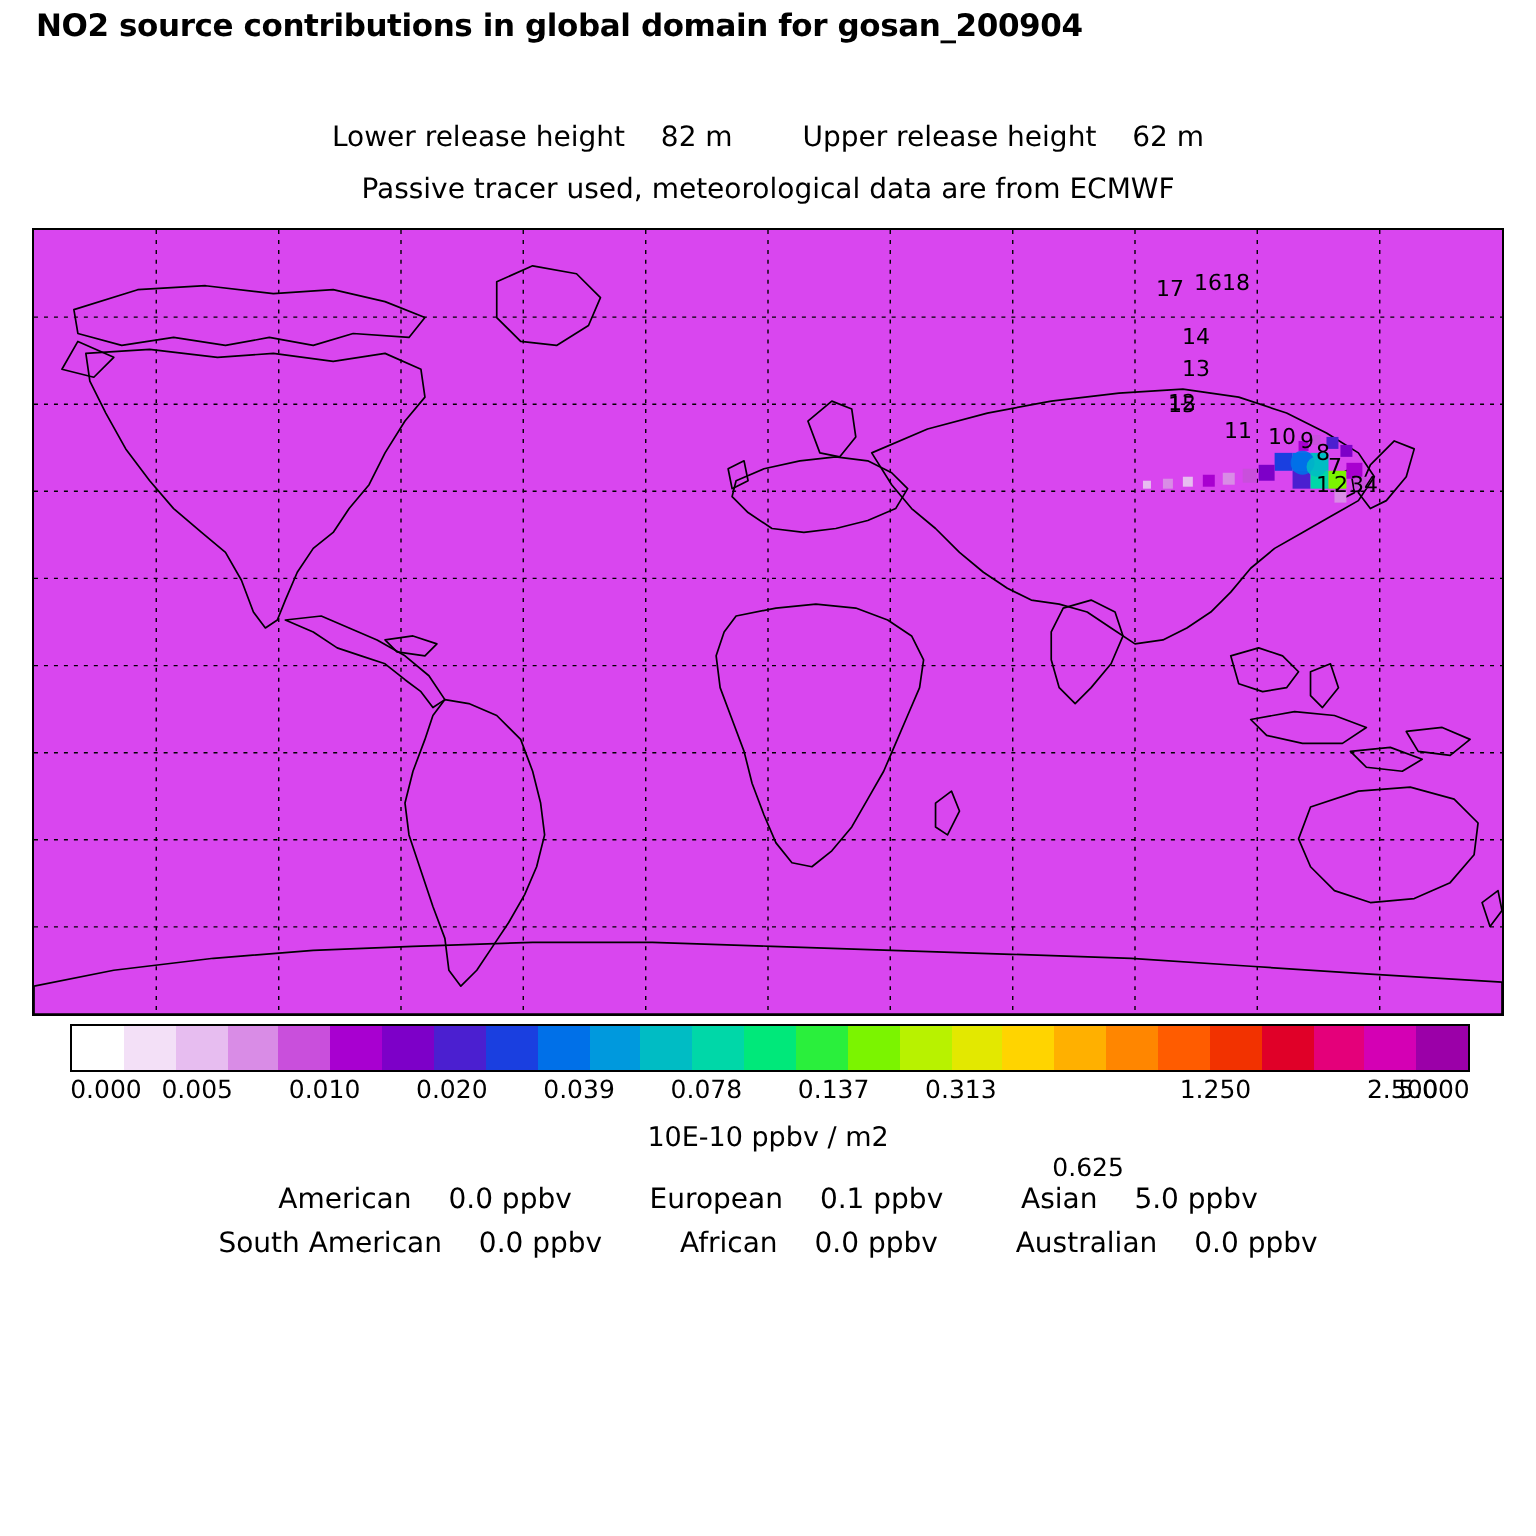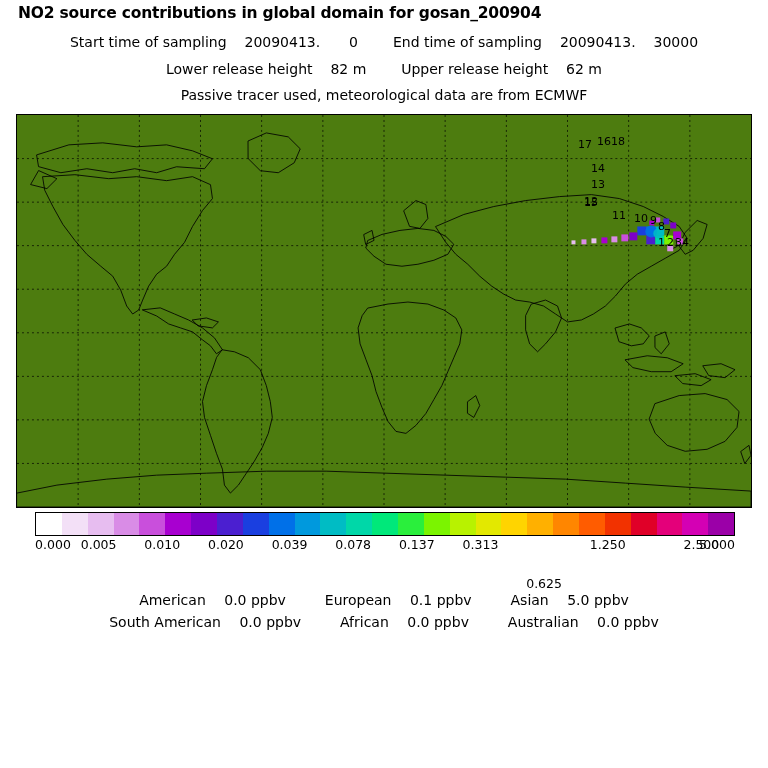--- a/index.html
+++ b/index.html
@@ -42,21 +42,21 @@
   .gap-sm { display: inline-block; width: 9px; }
 
   
   .map-wrap {
     position: absolute;
     left: 16px;
     top: 114px;
     width: 736px;
     height: 394px;
     border: 1px solid #000;
-    background: #4d7c0f;
+    background: #d946ef;
     box-sizing: border-box;
     overflow: hidden;
   }
   .map-svg { display: block; width: 100%; height: 100%; }
 
   
   .plume-label {
     position: absolute;
     font-size: 11px;
     font-family: "DejaVu Sans", sans-serif;
@@ -119,33 +119,20 @@
   .sp1 { display: inline-block; width: 38px; }
   .sp2 { display: inline-block; width: 30px; }
 </style>
 </head>
 <body>
 
 <div class="page">
 
   <div class="title">NO2 source contributions in global domain for gosan_200904</div>
 
-  <div class="subline subline1">
-    <span class="sub-seg">Start time of sampling</span>
-    <span class="gap-sm"></span>
-    <span class="sub-seg">20090413.</span>
-    <span class="gap-md"></span>
-    <span class="sub-seg">0</span>
-    <span class="gap-lg"></span>
-    <span class="sub-seg">End time of sampling</span>
-    <span class="gap-sm"></span>
-    <span class="sub-seg">20090413.</span>
-    <span class="gap-sm"></span>
-    <span class="sub-seg">30000</span>
-  </div>
 
   <div class="subline subline2">
     <span class="sub-seg">Lower release height</span>
     <span class="gap-sm"></span>
     <span class="sub-seg">82 m</span>
     <span class="gap-lg"></span>
     <span class="sub-seg">Upper release height</span>
     <span class="gap-sm"></span>
     <span class="sub-seg">62 m</span>
   </div>
@@ -307,20 +294,21 @@
       <span class="cbar-tick" style="left: 289.545px;">0.039</span>
       <span class="cbar-tick" style="left: 353.182px;">0.078</span>
       <span class="cbar-tick" style="left: 416.818px;">0.137</span>
       <span class="cbar-tick" style="left: 480.455px;">0.313</span>
       <span class="cbar-tick" style="left: 544.091px; margin-top: 39px;">0.625</span>
       <span class="cbar-tick" style="left: 607.727px;">1.250</span>
       <span class="cbar-tick" style="left: 671.364px; margin-left: 30px;">2.500</span>
       <span class="cbar-tick" style="left: 717px;">5.000</span>
     </div>
 
+  <div class="cbar-unit">10E-10 ppbv / m2</div>
 
   <div class="stats">
     <div class="stat-row">
       <span class="reg-cell">
         <span class="reg-name">American</span>
         <span class="reg-val">0.0 ppbv</span>
       </span>
       <span class="sp2"></span>
       <span class="reg-cell">
         <span class="reg-name">European</span>

